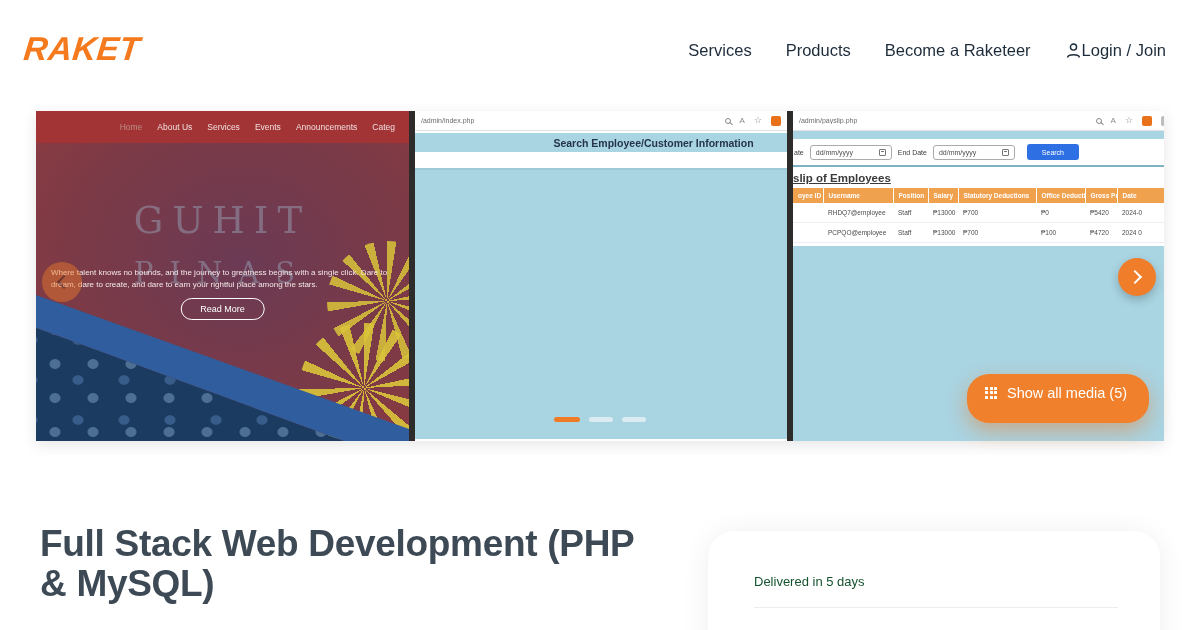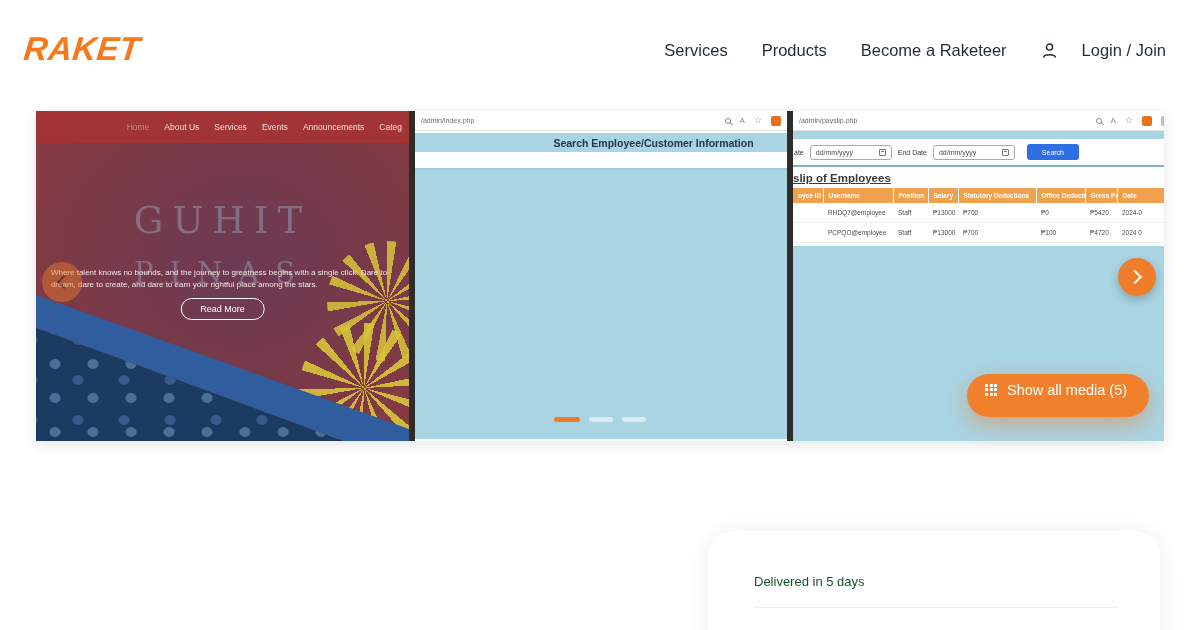--- a/index.html
+++ b/index.html
@@ -6,33 +6,33 @@
   html,body { width:1200px; height:630px; overflow:hidden; background:#fff;
               font-family:"Liberation Sans", sans-serif; }
   .page { position:relative; width:1200px; height:630px; background:#fff; }
 
   
   .header { position:absolute; top:0; left:0; width:1200px; height:100px; background:#fff; }
   .logo { position:absolute; left:24px; top:30px; font-size:33px; font-weight:900;
           font-style:italic; color:#F5791D; letter-spacing:.5px; transform:skewX(-6deg); }
   .nav { position:absolute; right:34px; top:0; height:100px; display:flex; align-items:center; gap:34px; }
   .nav-item { font-size:16.5px; color:#1D2C3A; cursor:pointer; white-space:nowrap; }
-  .login-group { display:flex; align-items:center; gap:24px; cursor:pointer;justify-content:center; }
+  .login-group { display:flex; align-items:center; gap:0; cursor:pointer;justify-content:center; }
   .login-group svg { display:block; }
 
   
   .carousel { position:absolute; left:36px; top:111px; width:1128px; height:330px;
               display:flex; box-shadow:0 4px 14px rgba(0,0,0,.10); }
   .sep { width:6px; height:330px; background:#2e2b2b; flex:none; }
   .pane { position:relative; height:330px; overflow:hidden; flex:none; }
   .pane1 { width:373px; } .pane2 { width:372px; } .pane3 { width:371px; }
 
   
   .ac-nav { position:relative; height:32px; background:#A23435; display:flex; align-items:center;
-            justify-content:flex-end; gap:15px; padding-right:7px; overflow:hidden; }
+            justify-content:flex-end; gap:15px; padding-right:14px; overflow:hidden; }
   .ac-nav-item { font-size:8.5px; color:#F2DEDE; white-space:nowrap; cursor:pointer; }
   .ac-nav-item.active { color:#BD8F85; }
   .ac-body { position:relative; height:298px;
              background:radial-gradient(ellipse at 55% 40%, #6B3A54 0%, #7C3A46 60%, #8E3B40 100%); overflow:hidden; }
   .ac-photo { position:absolute; left:0; top:0; width:100%; height:100%;
               clip-path:polygon(0 62%, 100% 108%, 100% 100%, 0 100%);
               background-color:#1C3B60;
               background-image:radial-gradient(rgba(150,190,225,.40) 5px, transparent 6px),
                                radial-gradient(rgba(70,110,160,.65) 5px, transparent 6px);
               background-size:38px 34px, 46px 40px; background-position:0 0, 19px 17px; }
@@ -104,21 +104,21 @@
   .chev-r { width:10px; height:10px; border-top:2.5px solid #fff; border-right:2.5px solid #fff;
             transform:rotate(45deg); margin-left:-4px; }
   .arrow-prev { position:absolute; left:6px; top:151px; width:40px; height:40px; border-radius:50%;
                 background:#EF7D2A; opacity:.45; display:flex; align-items:center; justify-content:center;
                 cursor:pointer; z-index:6; border:none; }
   .chev-l { width:10px; height:10px; border-top:2.5px solid #5a3414; border-right:2.5px solid #5a3414;
             transform:rotate(-135deg); margin-right:-4px; }
   .dots { position:absolute; left:50%; transform:translateX(-50%); top:306px; display:flex; gap:9px; z-index:6; }
   .dot { width:24px; height:5px; border-radius:3px; background:#DCEBF2; cursor:pointer; }
   .dot.active { width:26px; background:#F07B26; }
-  .showall { position:absolute; left:931px; top:263px; height:43px; padding:0 22px 12px 18px; border-radius:22px;
+  .showall { position:absolute; left:931px; top:263px; height:49px; padding:0 22px 12px 18px; border-radius:22px;
              background:#F0802B; border:none; display:flex; align-items:center; gap:10px;
              box-shadow:0 8px 20px rgba(238,118,34,.45); cursor:pointer; z-index:7; }
   .showall-label { color:#fff; font-size:14.5px; white-space:nowrap; }
   .grid-icon { width:12px; height:12px; display:flex; flex-wrap:wrap; gap:1.5px; }
   .grid-icon i { width:3px; height:3px; background:#fff; border-radius:.5px; }
 
   
   .page-title { position:absolute; left:40px; top:524px; width:610px; font-size:37px; line-height:40px;
                 font-weight:800; color:#3D4A55; letter-spacing:-.3px; }
   .summary-card { position:absolute; left:708px; top:531px; width:452px; height:140px;
@@ -293,19 +293,20 @@
           <i></i>
           <i></i>
           <i></i>
           <i></i>
           <i></i>
         </span>
       <span class="showall-label">Show all media (5)</span>
     </button>
   </div>
 
+  <h1 class="page-title">Full Stack Web Development (PHP &amp; MySQL)</h1>
 
   <div class="summary-card">
     <div class="delivery-text">Delivered in 5 days</div>
     <div class="card-divider"></div>
   </div>
 
 </div>
 
 </body></html>

